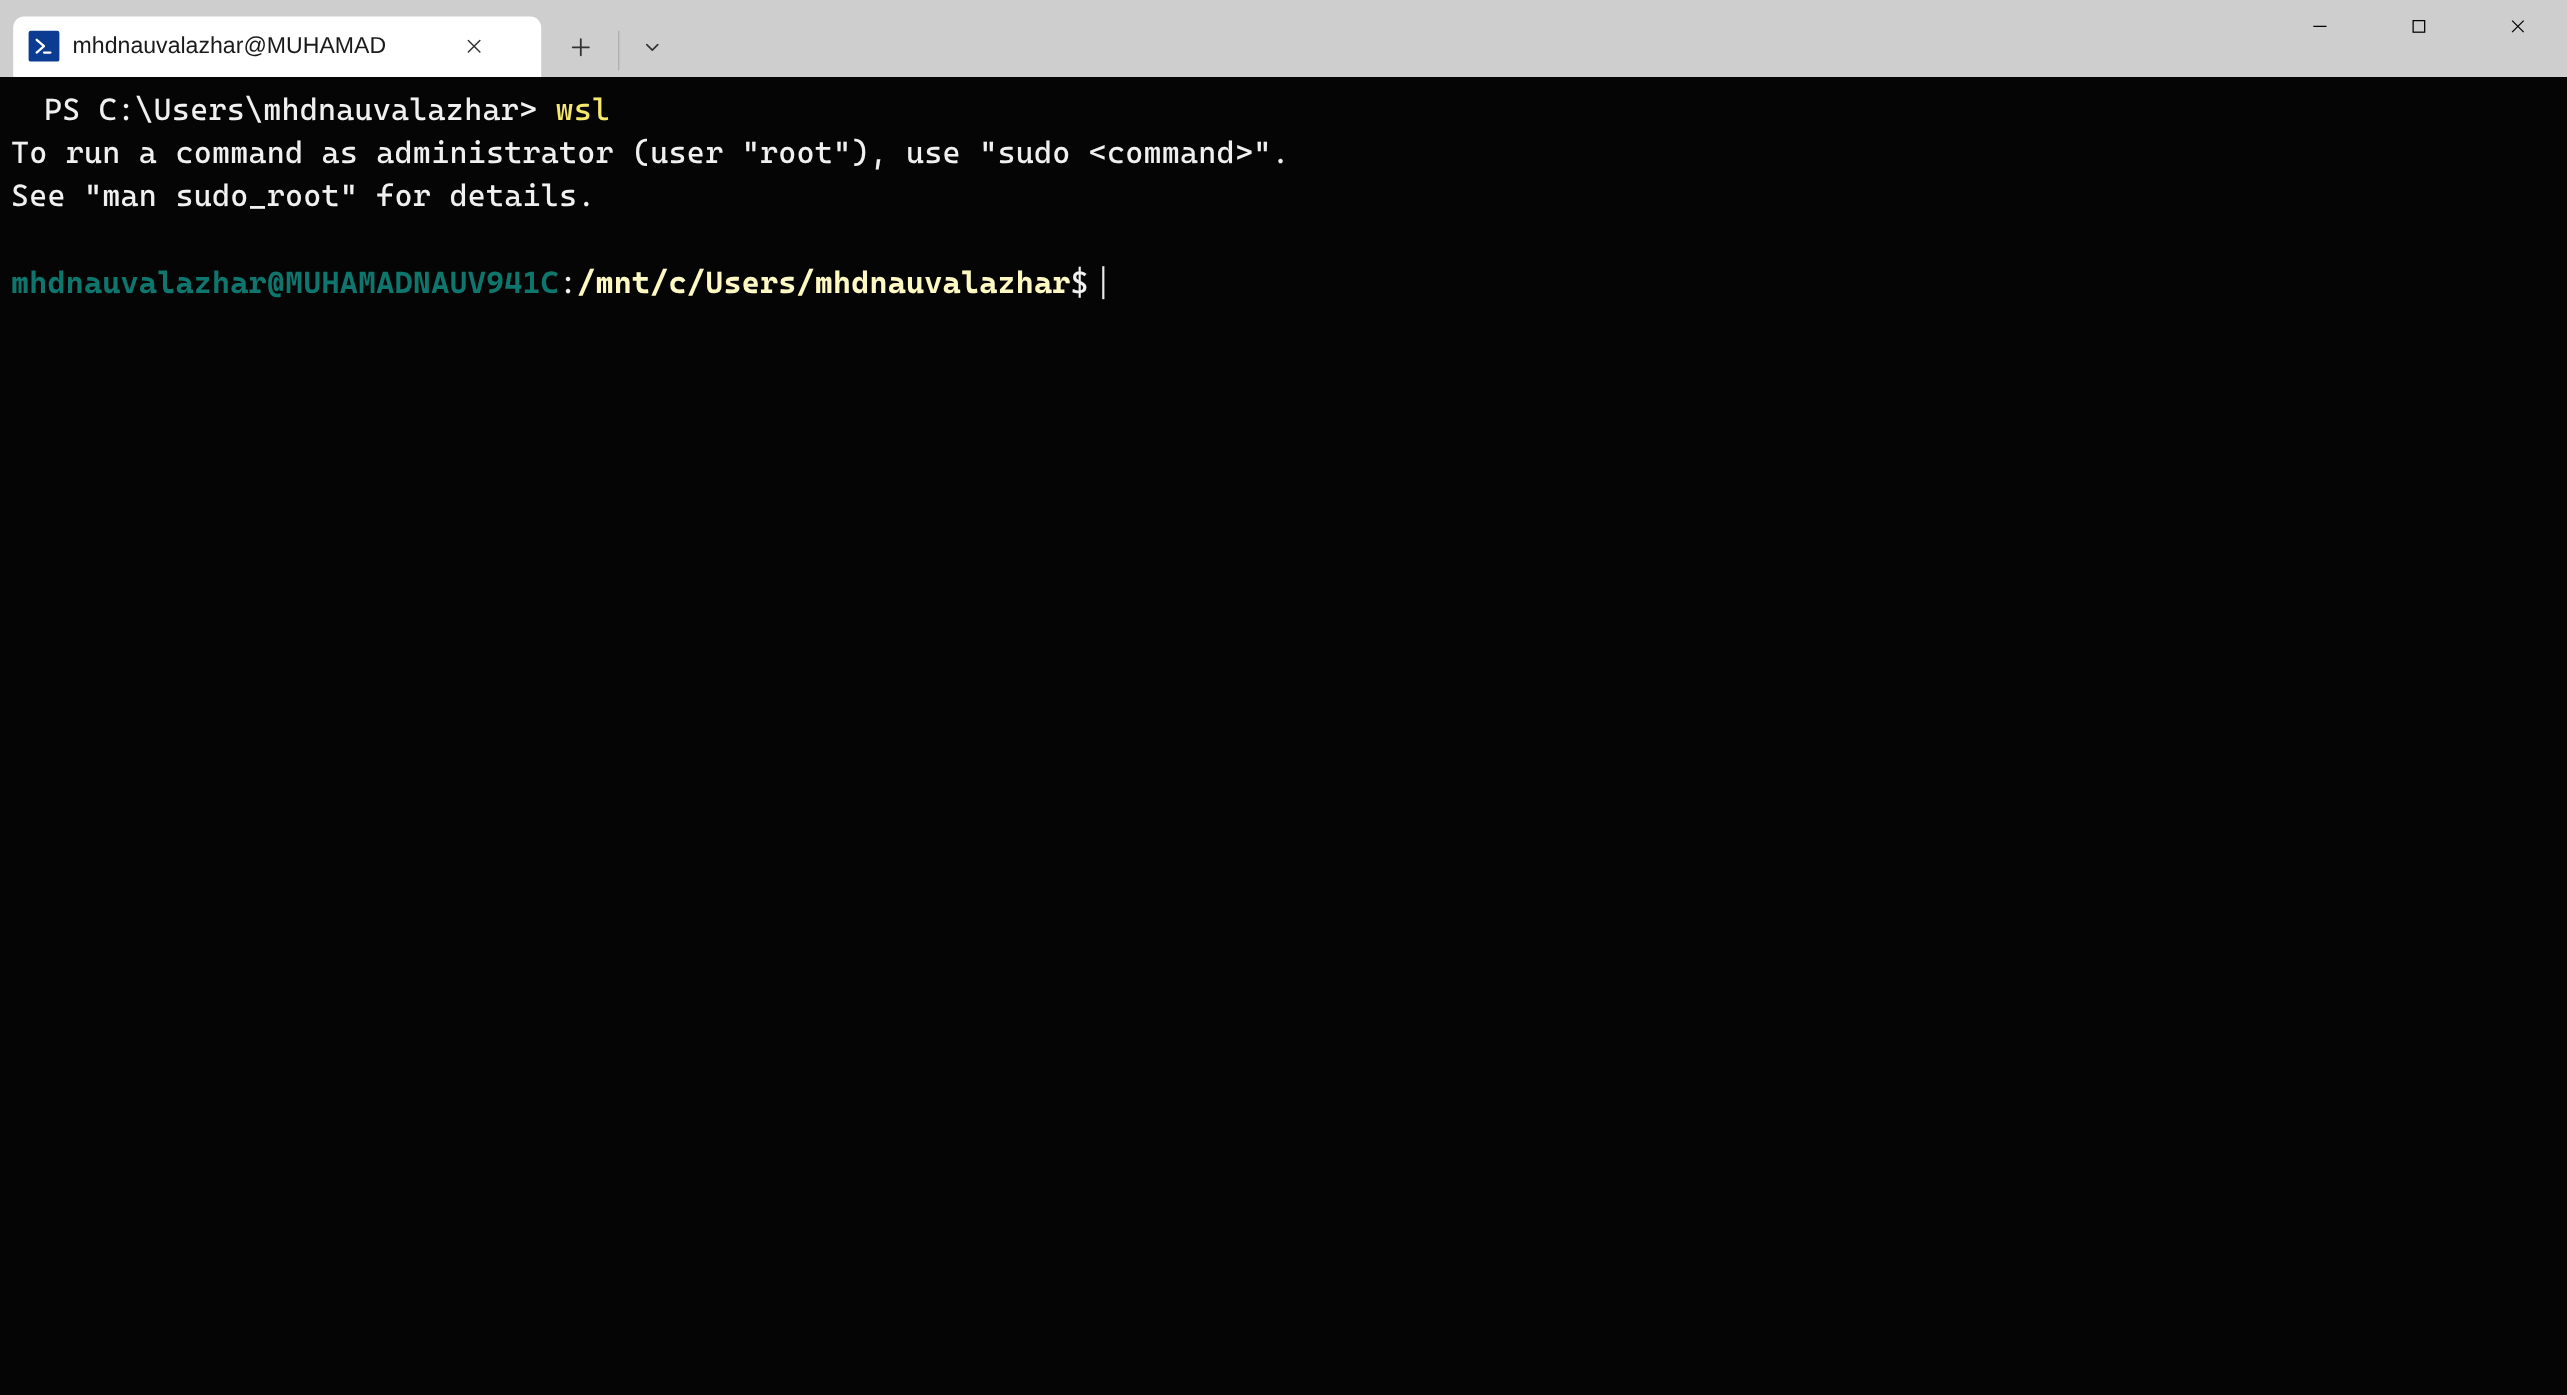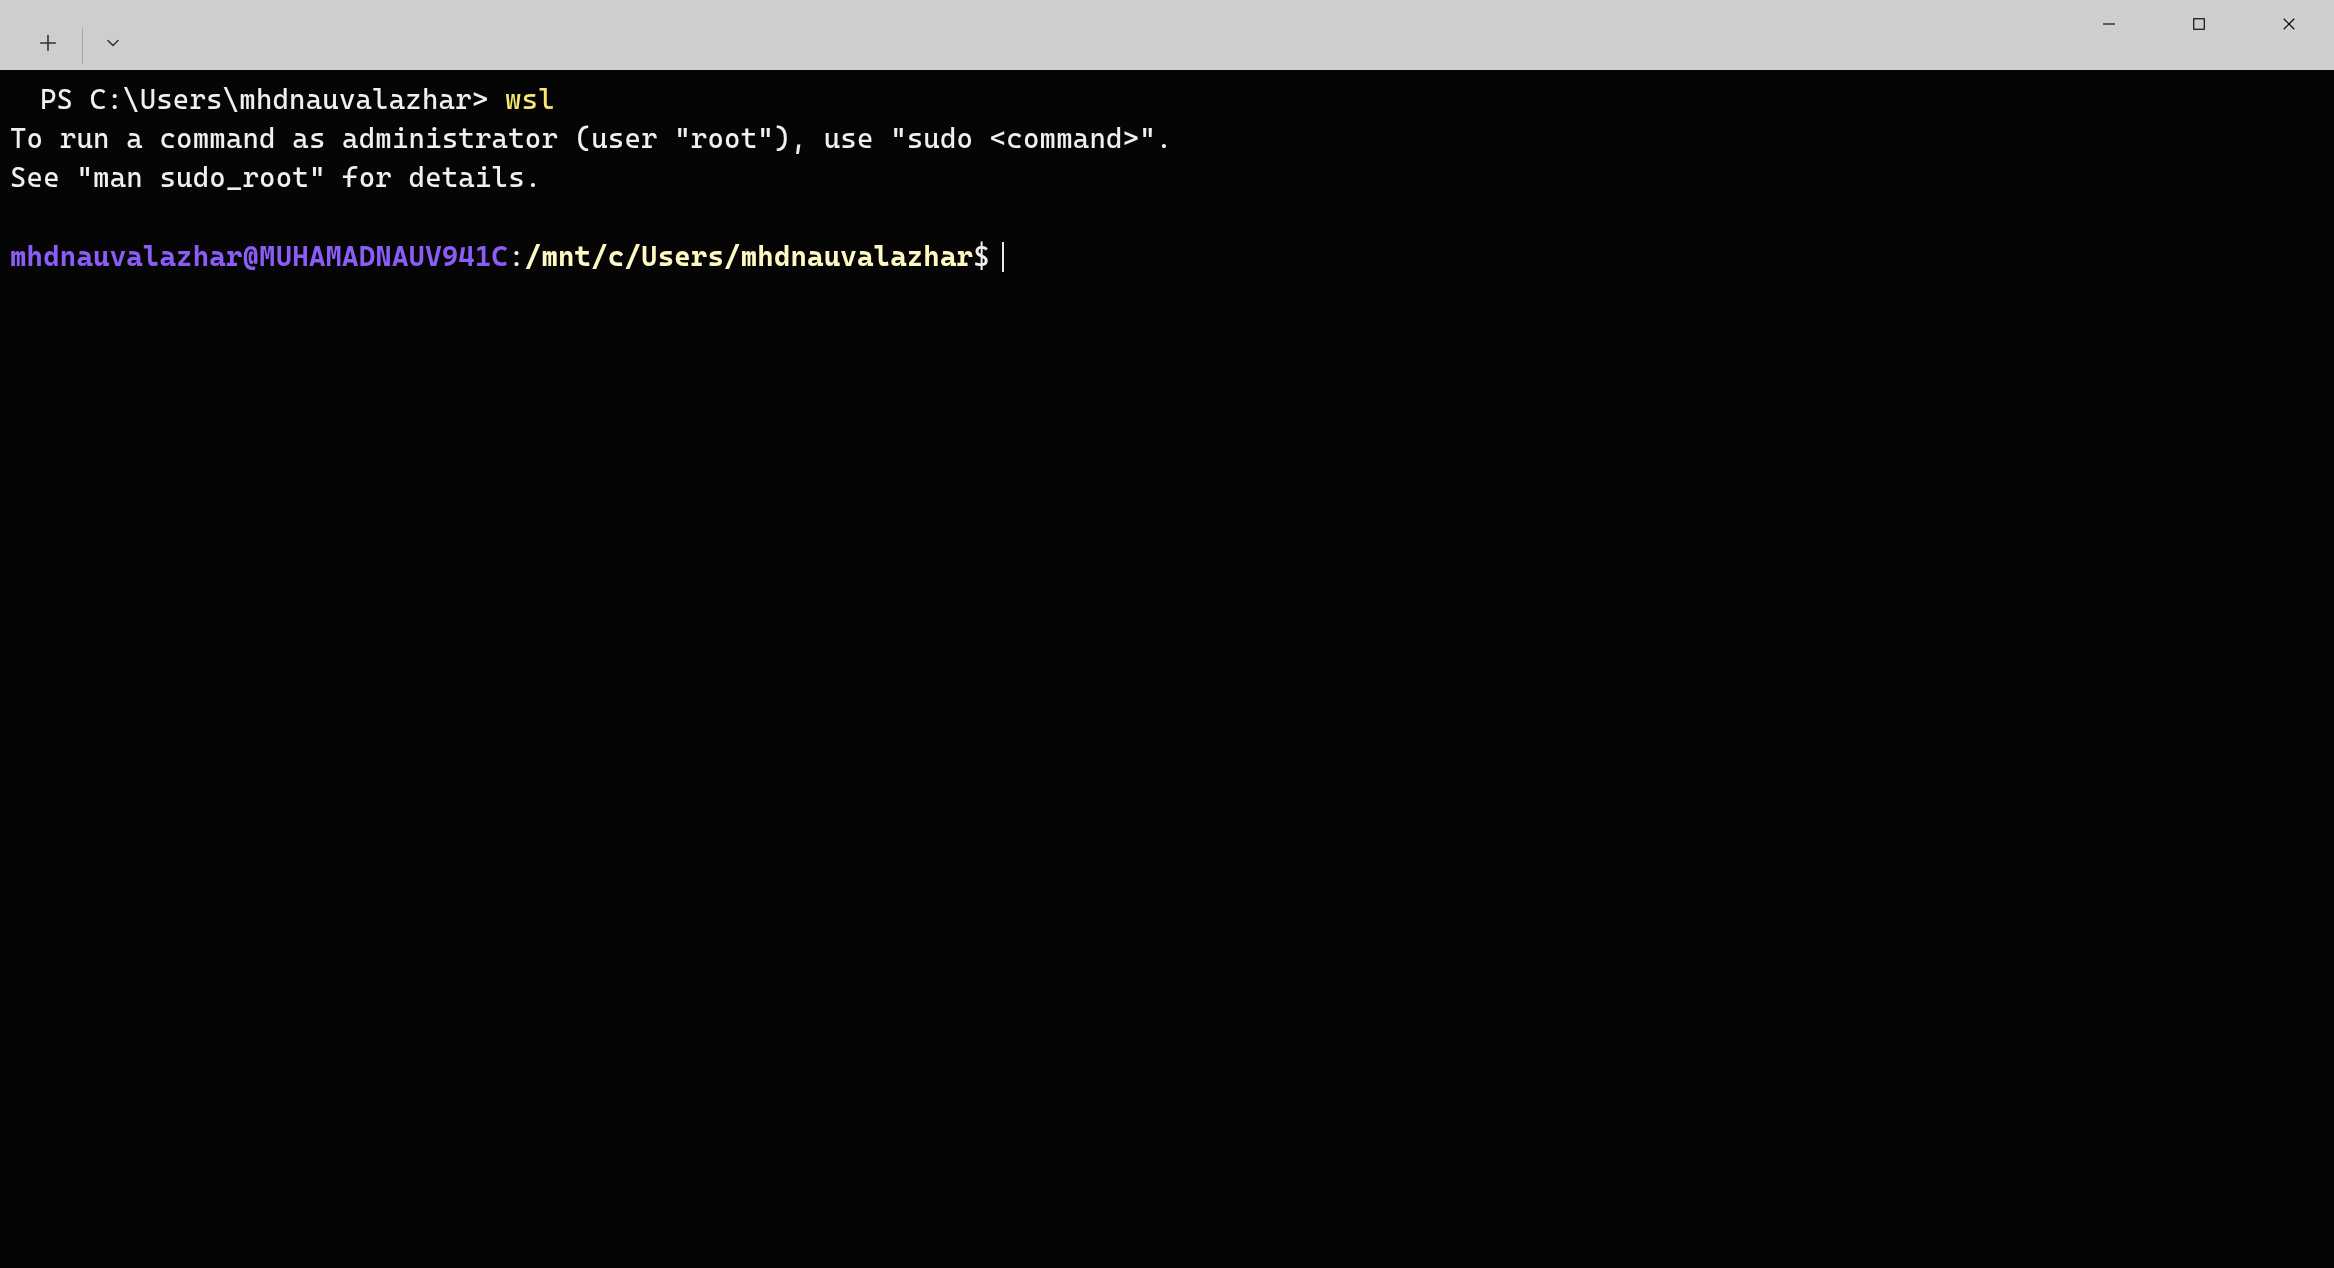--- a/index.html
+++ b/index.html
@@ -146,21 +146,21 @@
       letter-spacing: 0.2px;
     }
     .ps-prompt {
       color: #f0f0f0;
       margin-left: 30px;
     }
     .ps-command {
       color: #f5e86c;
     }
     .wsl-userhost {
-      color: #8b5cf6;
+      color: #0f766e;
       font-weight: bold;
     }
     .wsl-colon {
       color: #f0f0f0;
     }
     .wsl-path {
       color: #fef9c3;
       font-weight: bold;
     }
     .wsl-dollar {
@@ -174,20 +174,34 @@
       vertical-align: middle;
       margin-left: 12px;
       margin-bottom: 4px;
     }
   </style>
 </head>
 <body>
 
 <div class="titlebar">
   <div class="tab-strip">
+    <div class="tab">
+      <span class="tab-icon">
+        <svg viewBox="0 0 24 24" fill="none">
+          <path d="M4 5 L12 12 L4 19" stroke="#fff" stroke-width="2.5" stroke-linecap="round" stroke-linejoin="round"></path>
+          <path d="M12 19 L19 19" stroke="#fff" stroke-width="2.5" stroke-linecap="round"></path>
+        </svg>
+      </span>
+      <span class="tab-title">mhdnauvalazhar@MUHAMAD</span>
+      <span class="tab-close">
+        <svg viewBox="0 0 24 24" fill="none">
+          <path d="M5 5 L19 19 M19 5 L5 19" stroke="#333" stroke-width="1.8" stroke-linecap="round"></path>
+        </svg>
+      </span>
+    </div>
     <div class="new-tab">
       <svg viewBox="0 0 24 24" fill="none">
         <path d="M12 4 L12 20 M4 12 L20 12" stroke="#333" stroke-width="1.8" stroke-linecap="round"></path>
       </svg>
     </div>
     <div class="tab-divider"></div>
     <div class="tab-dropdown">
       <svg viewBox="0 0 24 24" fill="none">
         <path d="M6 9 L12 15 L18 9" stroke="#333" stroke-width="1.8" stroke-linecap="round" stroke-linejoin="round"></path>
       </svg>

